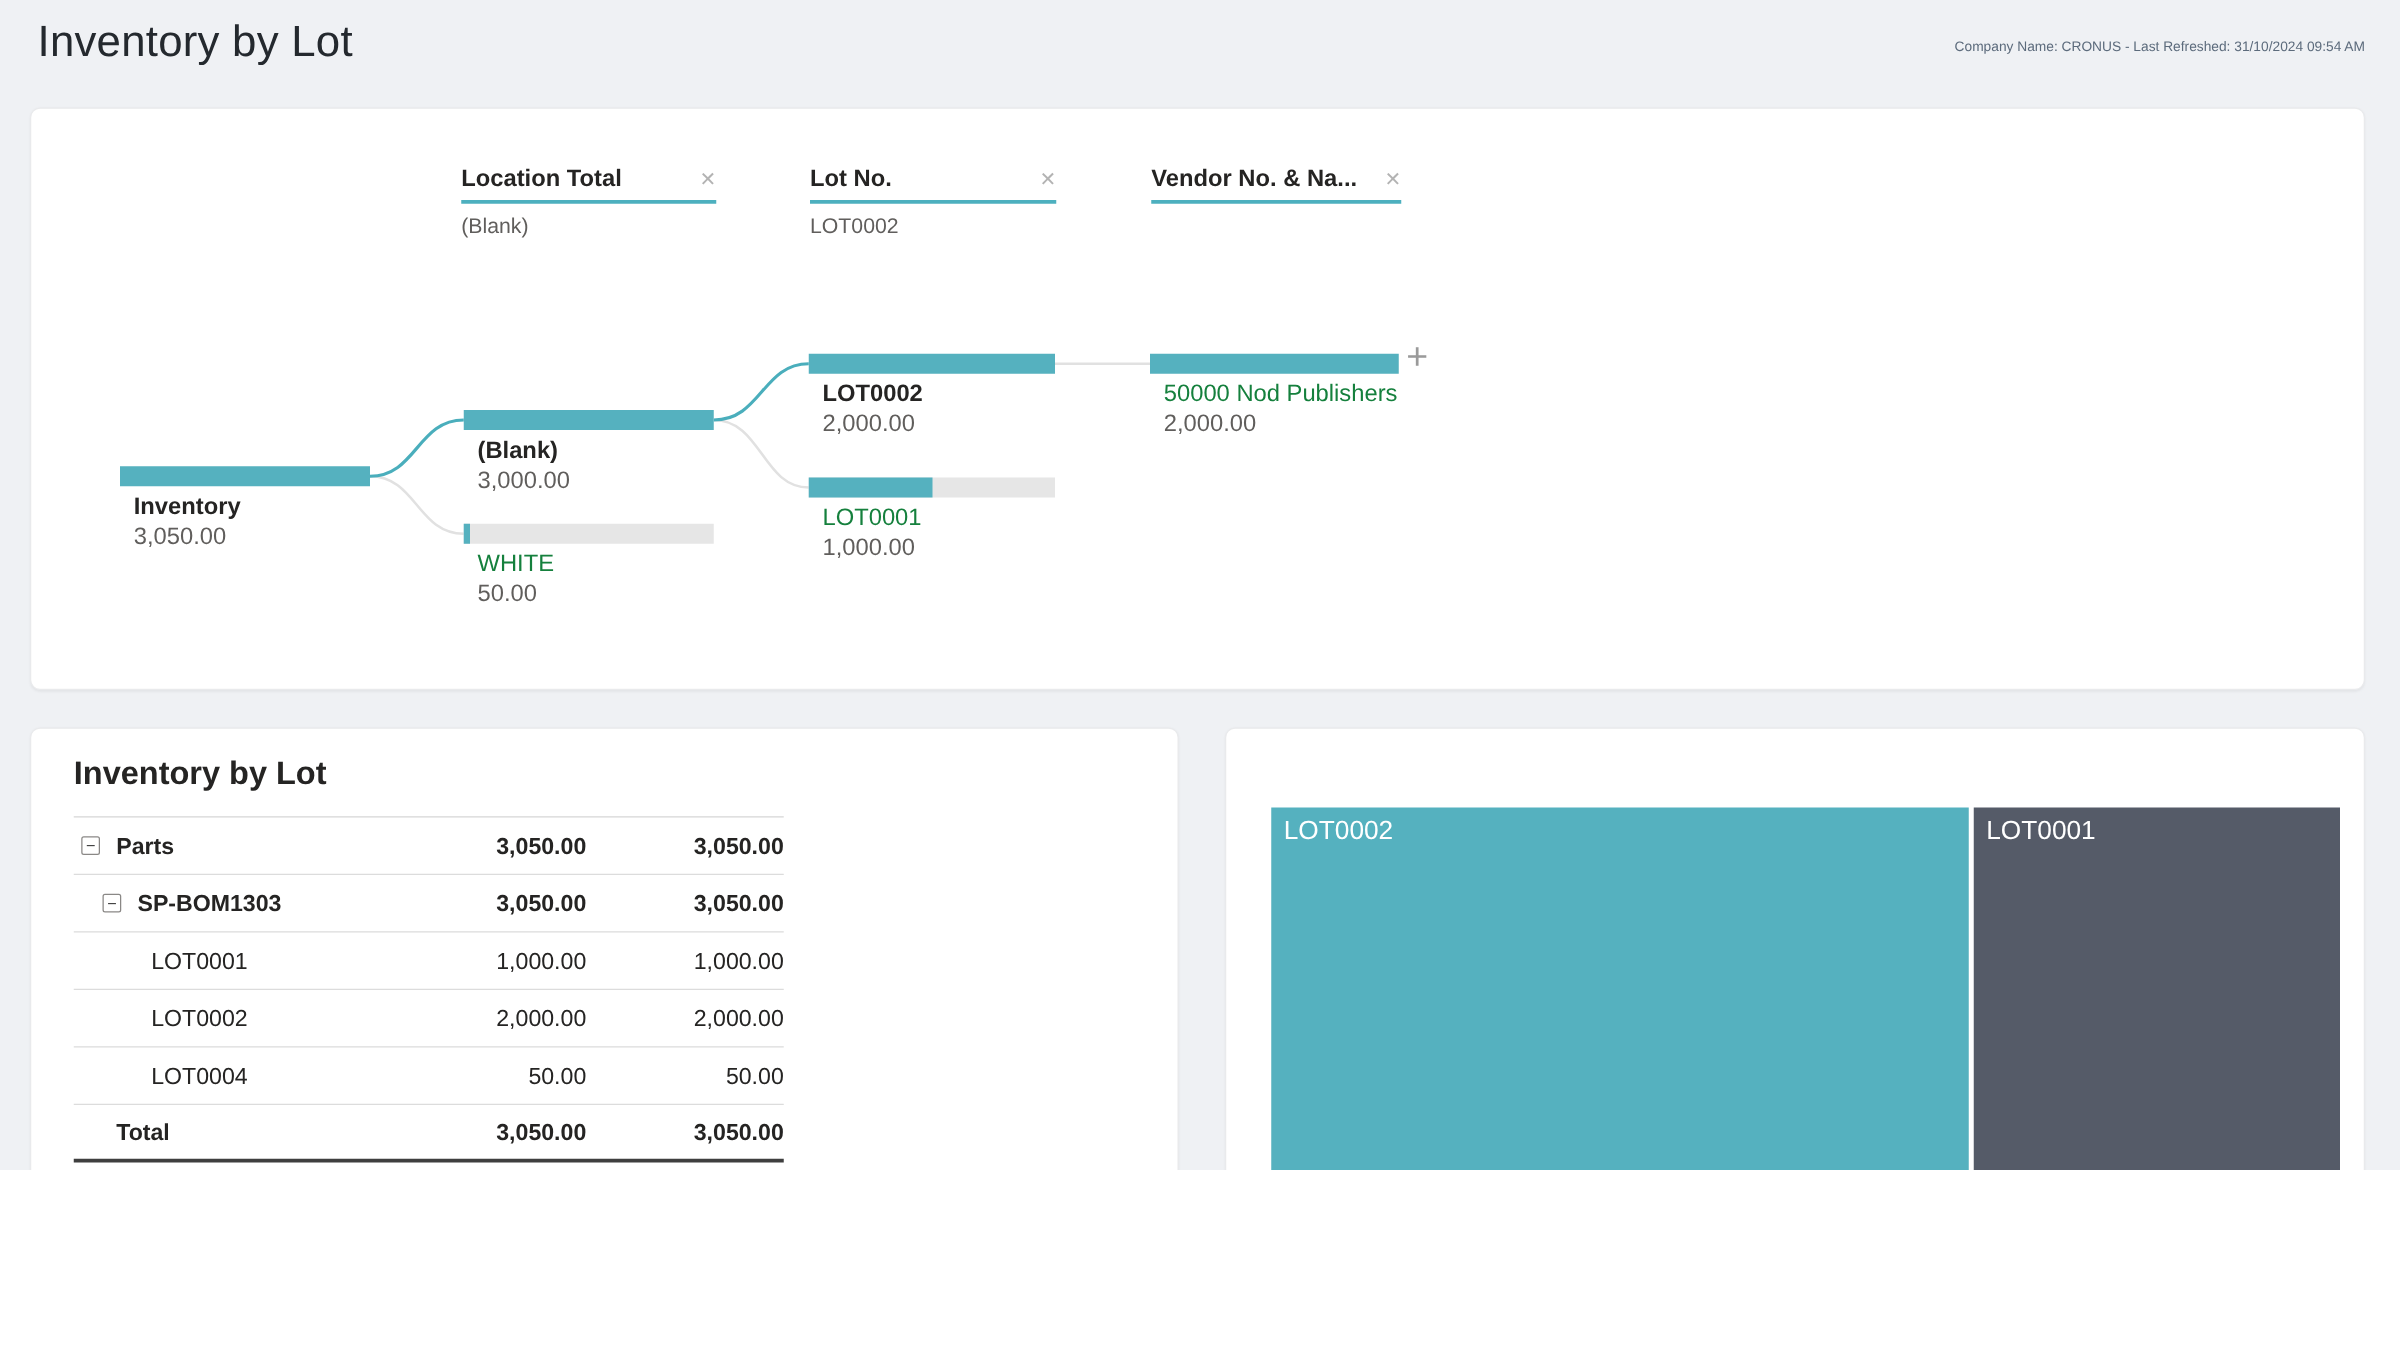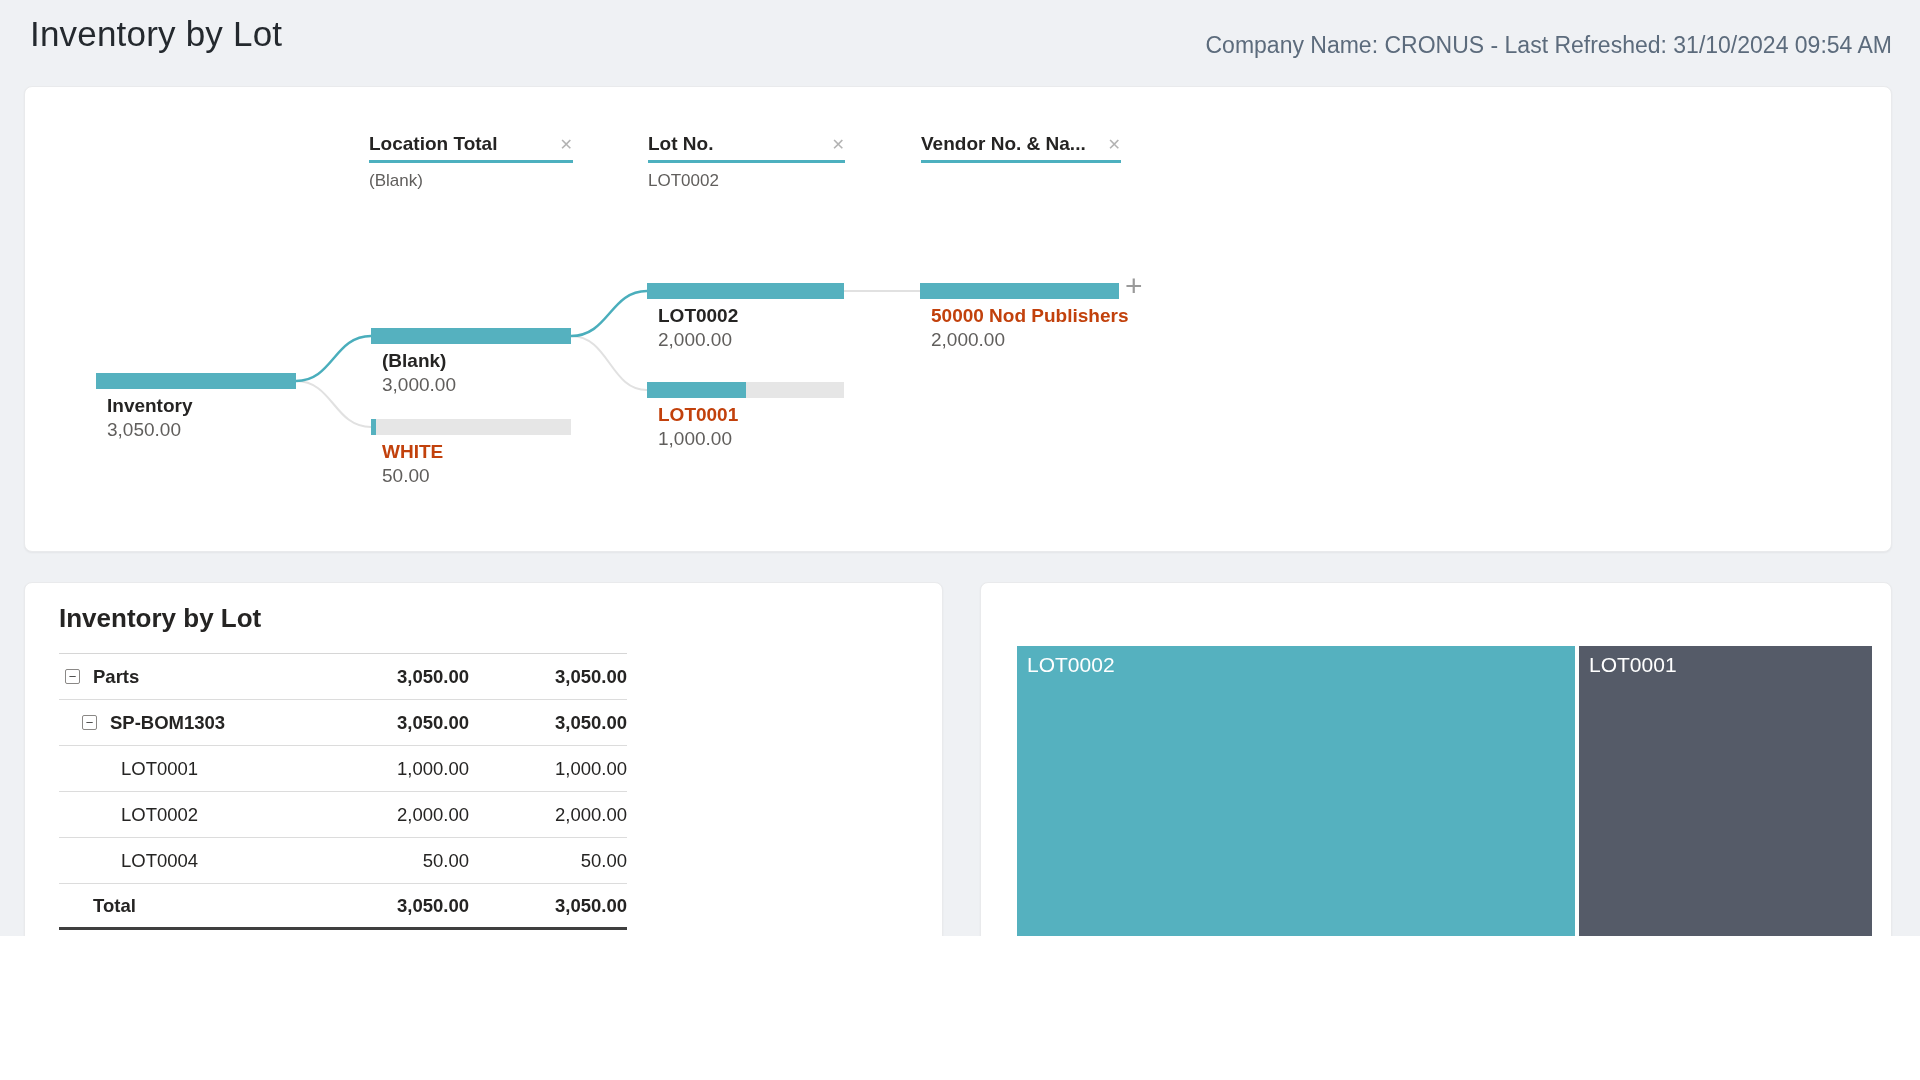--- a/index.html
+++ b/index.html
@@ -2,21 +2,21 @@
 <html><head>
 <meta charset="utf-8">
 <style>
   * { box-sizing: border-box; margin: 0; padding: 0; }
   html,body { width:1920px; height:1080px; }
   body { font-family: "Liberation Sans", "DejaVu Sans", sans-serif; }
   .page { position:relative; width:1920px; height:936px; background:#eff1f4; overflow:hidden; }
 
   
   .page-title { position:absolute; left:30px; top:14px; font-size:35px; font-weight:300; color:#24292e; letter-spacing:0.2px; }
-  .report-meta { position:absolute; right:28px; top:32px; font-size:23px; color:#5c6b7c; }
+  .report-meta { position:absolute; right:28px; top:32px; font-size:11px; color:#5c6b7c; }
 
   
   .card { position:absolute; background:#ffffff; border-radius:8px; border:1px solid #e9eaec; box-shadow:0 1px 2px rgba(0,0,0,.05); }
   .card-tree    { left:24px;  top:86px;  width:1868px; height:466px; }
   .card-table   { left:24px;  top:582px; width:919px;  height:471px; }
   .card-treemap { left:980px; top:582px; width:912px;  height:471px; }
 
   
   .filter { position:absolute; top:46px; }
   .filter-f1 { left:344px; width:204px; }
@@ -34,21 +34,21 @@
   .n-blank    { left:346px; top:241px; width:200px; }
   .n-white    { left:346px; top:332px; width:200px; }
   .n-lot2     { left:622px; top:196px; width:197px; }
   .n-lot1     { left:622px; top:295px; width:197px; }
   .n-vendor   { left:895px; top:196px; width:199px; }
   .bar { width:100%; height:16px; background:#e6e6e6; }
   .bar .fill { height:100%; background:#55b1bf; }
   .fill-full { width:100%; }
   .fill-half { width:50%; }
   .fill-sliver { width:5px; }
-  .n-label { margin:6px 0 0 11px; font-size:19px; color:#c2410c; white-space:nowrap;font-weight:bold; }
+  .n-label { margin:6px 0 0 11px; font-size:19px; color:#15803d; white-space:nowrap; }
   .n-label.sel { font-weight:700; color:#252423; }
   .n-value { margin:2px 0 0 11px; font-size:19px; color:#605e5c; }
   .plus-icon { position:absolute; left:1100px; top:184px; font-size:30px; font-weight:300; color:#9a9a9a; cursor:pointer; line-height:1; }
 
   
   .card h2 { position:absolute; left:34px; top:20px; font-size:26px; font-weight:600; color:#252423; }
   .tbl { position:absolute; left:34px; top:70px; width:568px; border-top:1px solid #d6d6d6; }
   .trow { display:flex; align-items:center; font-size:18.5px; color:#252423; border-bottom:1px solid #dcdcdc; }
   .thead { height:58px; color:#605e5c; border-bottom:1px solid #cfcfcf; }
   .drow { height:46px; }

